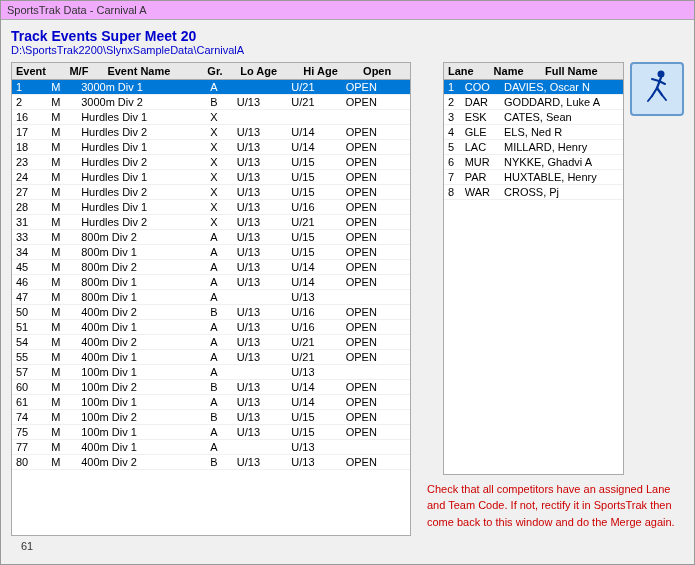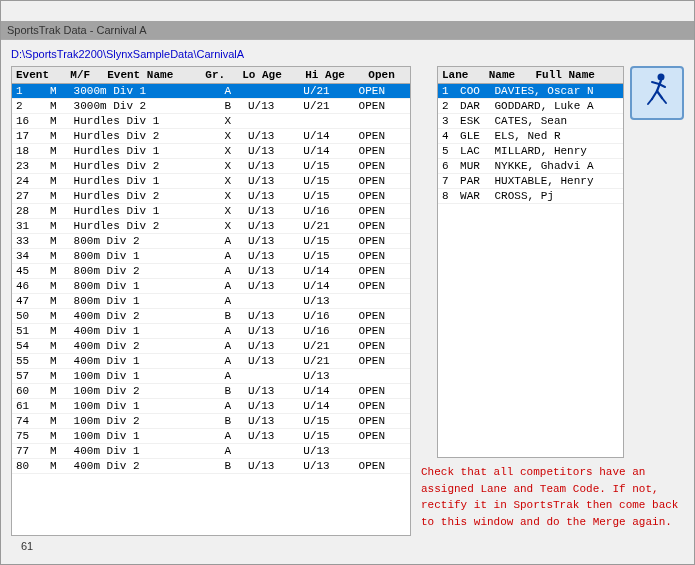--- a/index.html
+++ b/index.html
@@ -13,26 +13,25 @@
     }
     .window {
       width: 695px;
       height: 565px;
       background: #f0f0f0;
       border: 1px solid #999;
       display: flex;
       flex-direction: column;
     }
     .title-bar {
-      background: #a3a3a3;
+      background: #f0abfc;
       padding: 3px 6px;
       font-size: 11px;
       color: #333;
       border-bottom: 1px solid #aaa;
-      margin-top: 20px;
     }
     .content-area {
       flex: 1;
       padding: 8px 10px;
       display: flex;
       flex-direction: column;
       overflow: hidden;
     }
     .header-section {
       margin-bottom: 6px;
@@ -42,23 +41,22 @@
       font-weight: bold;
       color: #0000cc;
     }
     .subtitle {
       font-size: 11px;
       color: #0000cc;
     }
     .panels-row {
       display: flex;
       flex: 1;
-      gap: 6px;
-      overflow: hidden;
-      font-family: Liberation Mono, monospace;
+      gap: 12px;
+      overflow: hidden;
     }
     .left-panel {
       flex: 0 0 400px;
       display: flex;
       flex-direction: column;
       border: 1px solid #aaa;
       background: white;
       overflow: hidden;
     }
     .right-panel {
@@ -142,20 +140,21 @@
   </style>
 </head>
 <body>
 
 <div class="window">
   <div class="title-bar">
     <span>SportsTrak Data - Carnival A</span>
   </div>
   <div class="content-area">
     <div class="header-section">
+      <div class="main-title">Track Events  Super Meet 20</div>
       <div class="subtitle">D:\SportsTrak2200\SlynxSampleData\CarnivalA</div>
     </div>
     <div class="panels-row">
 
       <div class="left-panel">
         <table>
           <thead>
             <tr>
               <th>Event</th>
               <th>M/F</th>

